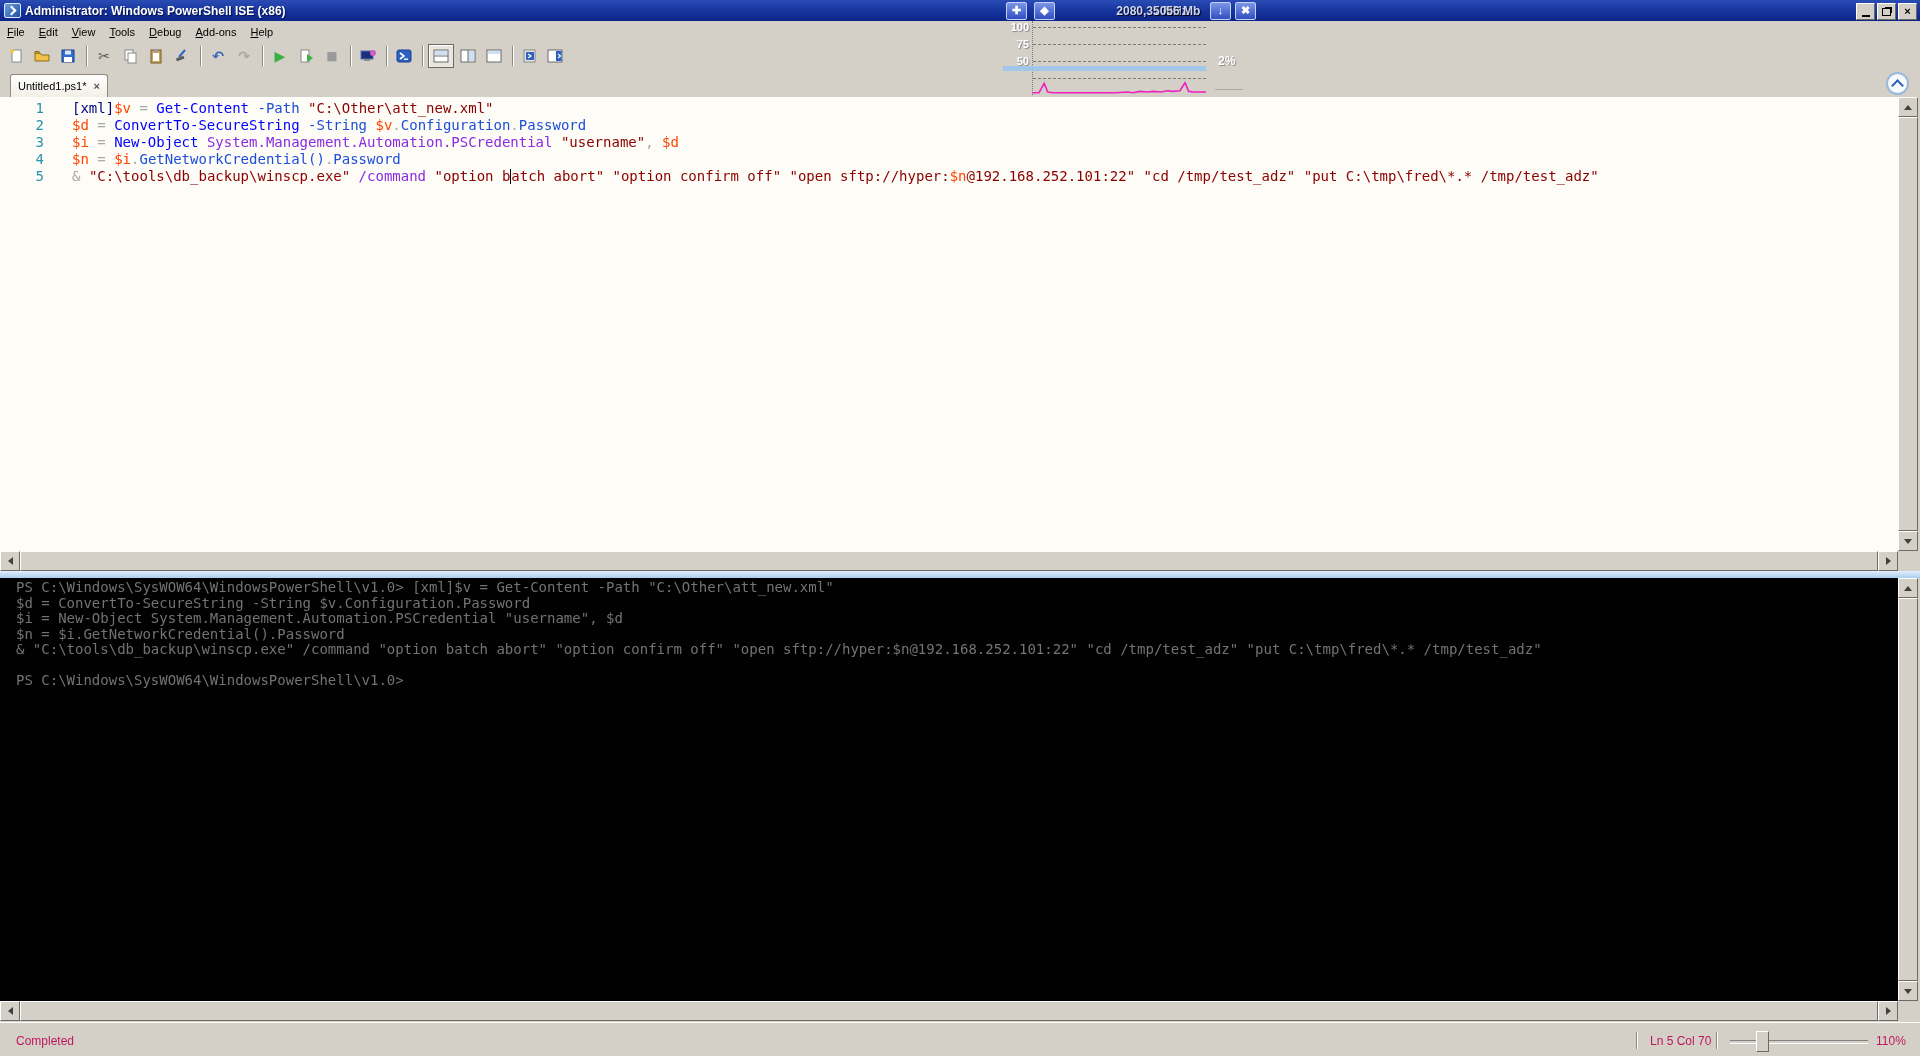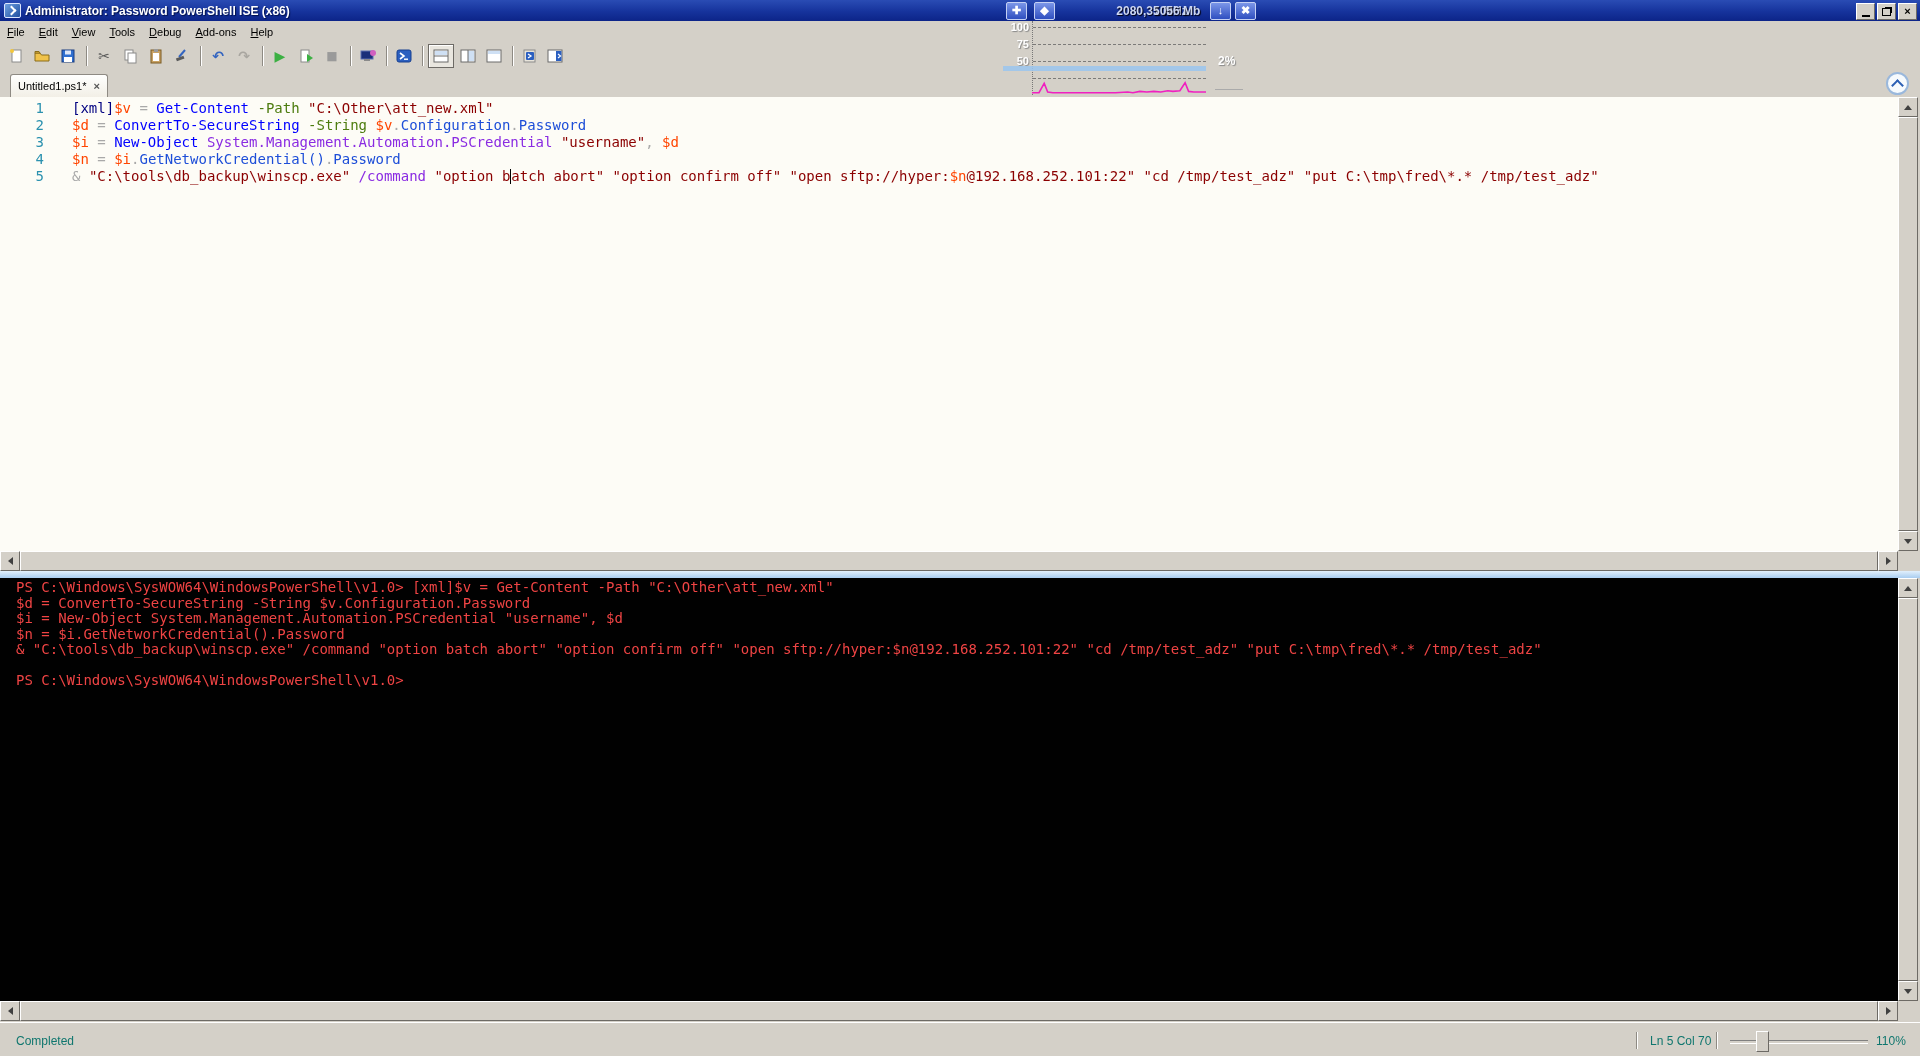--- a/index.html
+++ b/index.html
@@ -45,47 +45,47 @@
   .pane-toggle{position:absolute;left:1886px;top:3px;width:19px;height:19px;border-radius:50%;
     border:2px solid #9ab8dc;background:#f6fafd;display:flex;align-items:center;justify-content:center;}
   .chev-up{width:7px;height:7px;border-left:2px solid #2b5fb4;border-top:2px solid #2b5fb4;
     transform:rotate(45deg);margin-top:3px;}
 
   
   .editor{position:absolute;left:0;top:97px;width:1898px;height:454px;background:#fdfcf6;overflow:hidden;}
   .code-line{white-space:pre;font-family:"DejaVu Sans Mono",monospace;font-size:14px;line-height:17px;}
   #code-lines{padding-top:3px;}
   .ln{display:inline-block;width:44px;text-align:right;color:#2b91af;padding-right:28px;}
-  .tok-type{color:#000080}.tok-param{color:#4d7c0f}.tok-var{color:#ff4500}
+  .tok-type{color:#000080}.tok-param{color:#1d4ed8}.tok-var{color:#ff4500}
   .tok-op{color:#a9a9a9}.tok-cmd{color:#0000ff}.tok-str{color:#8b0000}
   .tok-mem{color:#1d4ed8}.tok-plain{color:#1a1a1a}.tok-arg{color:#8a2be2}
   .tok-caret{display:inline-block;width:0;border-left:1px solid #000;height:15px;vertical-align:-3px;}
 
   
   .sbtn{position:absolute;background:#d4d0c8;border:1px solid;border-color:#fff #6d6a65 #6d6a65 #fff;
     display:flex;align-items:center;justify-content:center;box-sizing:border-box;}
   .track-v,.track-h{position:absolute;background:#f3f1ea;}
   .thumb{position:absolute;background:#d4d0c8;border:1px solid;border-color:#fff #6d6a65 #6d6a65 #fff;box-sizing:border-box;}
   .tri{width:0;height:0;}
   .tri.up{border-left:4px solid transparent;border-right:4px solid transparent;border-bottom:5px solid #404040;}
   .tri.down{border-left:4px solid transparent;border-right:4px solid transparent;border-top:5px solid #404040;}
   .tri.left{border-top:4px solid transparent;border-bottom:4px solid transparent;border-right:5px solid #404040;}
   .tri.right{border-top:4px solid transparent;border-bottom:4px solid transparent;border-left:5px solid #404040;}
 
   
   .splitter{position:absolute;left:0;top:571px;width:1920px;height:7px;
     background:linear-gradient(#e2f0fc,#a9cdf0);}
   .console{position:absolute;left:0;top:578px;width:1898px;height:423px;background:#010101;overflow:hidden;}
   #console-lines{padding:2px 0 0 16px;font-family:"DejaVu Sans Mono",monospace;font-size:14px;
-    line-height:15.5px;color:#ef4444;white-space:pre;}
+    line-height:15.5px;color:#737373;white-space:pre;}
 
   
   .gapline{position:absolute;left:0;top:1022px;width:1920px;height:4px;background:#d4d0c8;border-top:1px solid #fff;}
   .statusbar{position:absolute;left:0;top:1026px;width:1920px;height:30px;background:#d4d0c8;
-    font-size:12px;color:#0f766e;}
+    font-size:12px;color:#be185d;}
   .status-msg{position:absolute;left:16px;top:8px;}
   .ssep{position:absolute;top:6px;width:0;height:17px;border-left:1px solid #8e8a83;border-right:1px solid #fff;}
   .linecol{position:absolute;left:1650px;top:8px;}
   .slider-track{position:absolute;left:1730px;top:14px;width:138px;height:2px;
     border-top:1px solid #808080;border-bottom:1px solid #fff;}
   .slider-thumb{position:absolute;left:1756px;top:5px;width:11px;height:19px;background:#d4d0c8;
     border:1px solid;border-color:#fff #6d6a65 #6d6a65 #fff;}
   .zoompct{position:absolute;left:1876px;top:8px;}
 
   
@@ -102,21 +102,21 @@
   .g-usage{position:absolute;left:215px;top:54px;font-size:12px;font-weight:bold;color:#fff;text-shadow:1px 1px 1px #888;}
   .g-zero{position:absolute;left:212px;top:89px;width:28px;border-top:1px solid #aaa;}
 </style>
 </head>
 <body>
 
 <div id="app">
 
   <div class="titlebar">
     <div class="app-icon"></div>
-    <div class="win-title">Administrator: Password PowerShell ISE (x86)</div>
+    <div class="win-title">Administrator: Windows PowerShell ISE (x86)</div>
     <div class="win-ctrls">
       <div class="wbtn">
           <div class="glyph-min"></div>
         </div>
       <div class="wbtn">
           <div class="glyph-restore"></div>
         </div>
       <div class="wbtn">
           <div class="glyph-close">×</div>
         </div>

